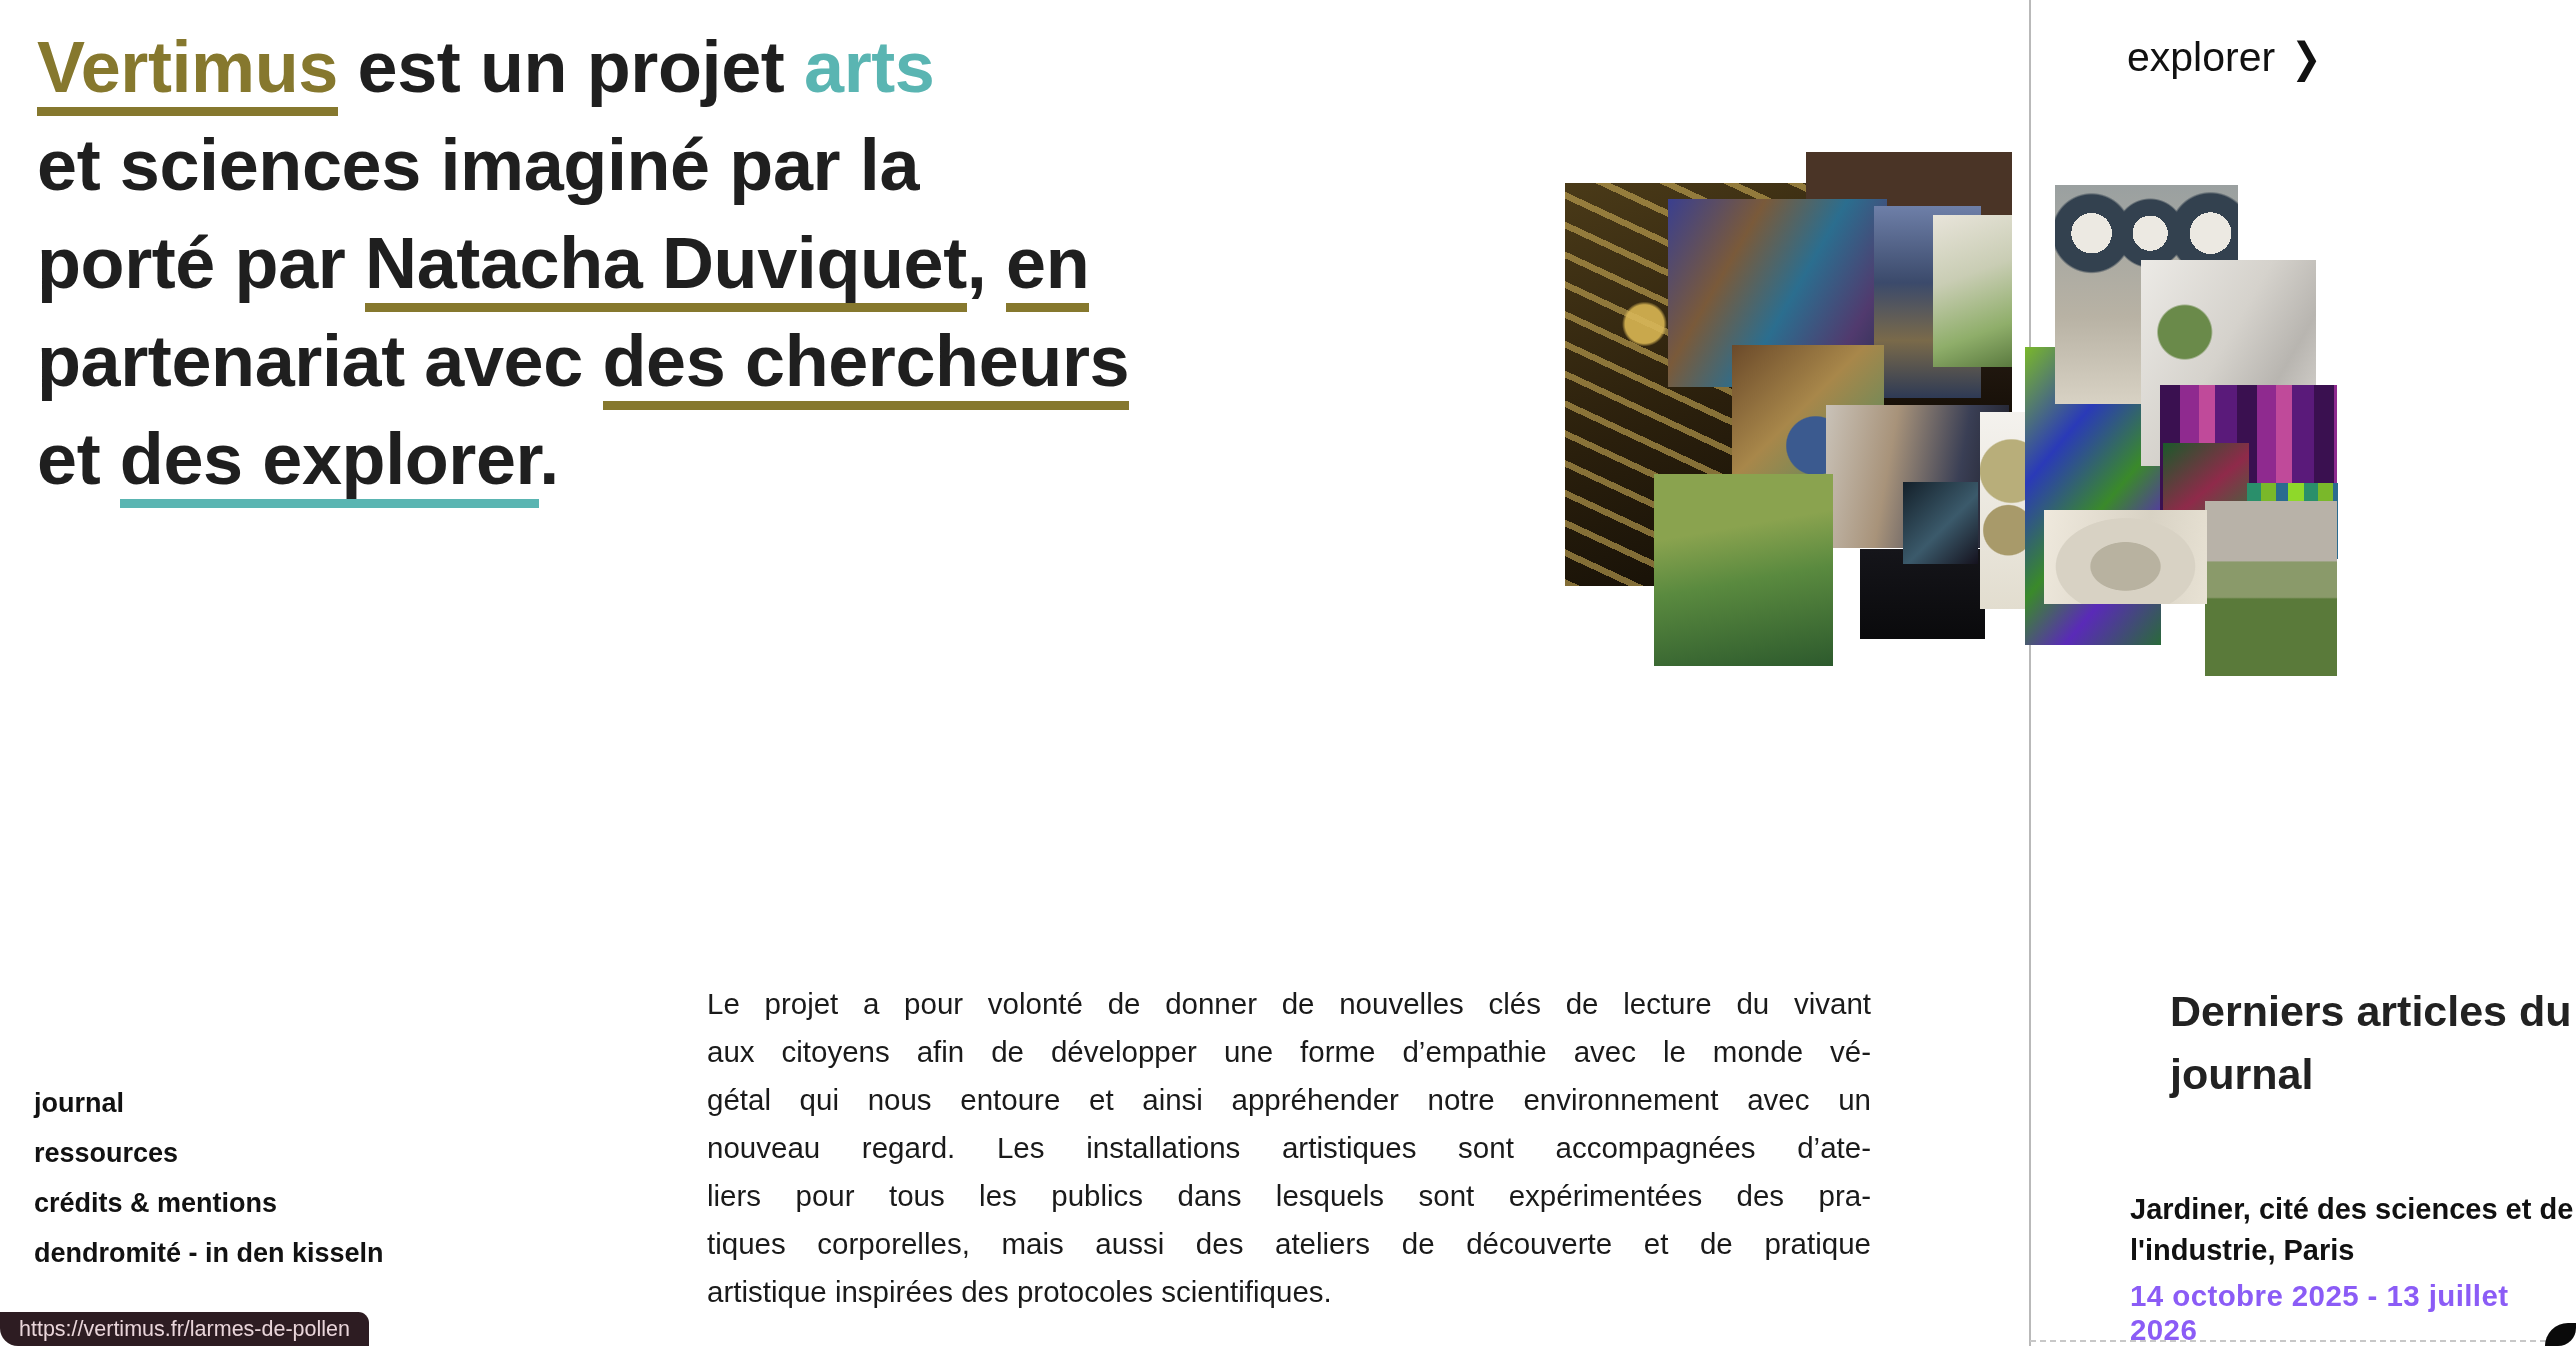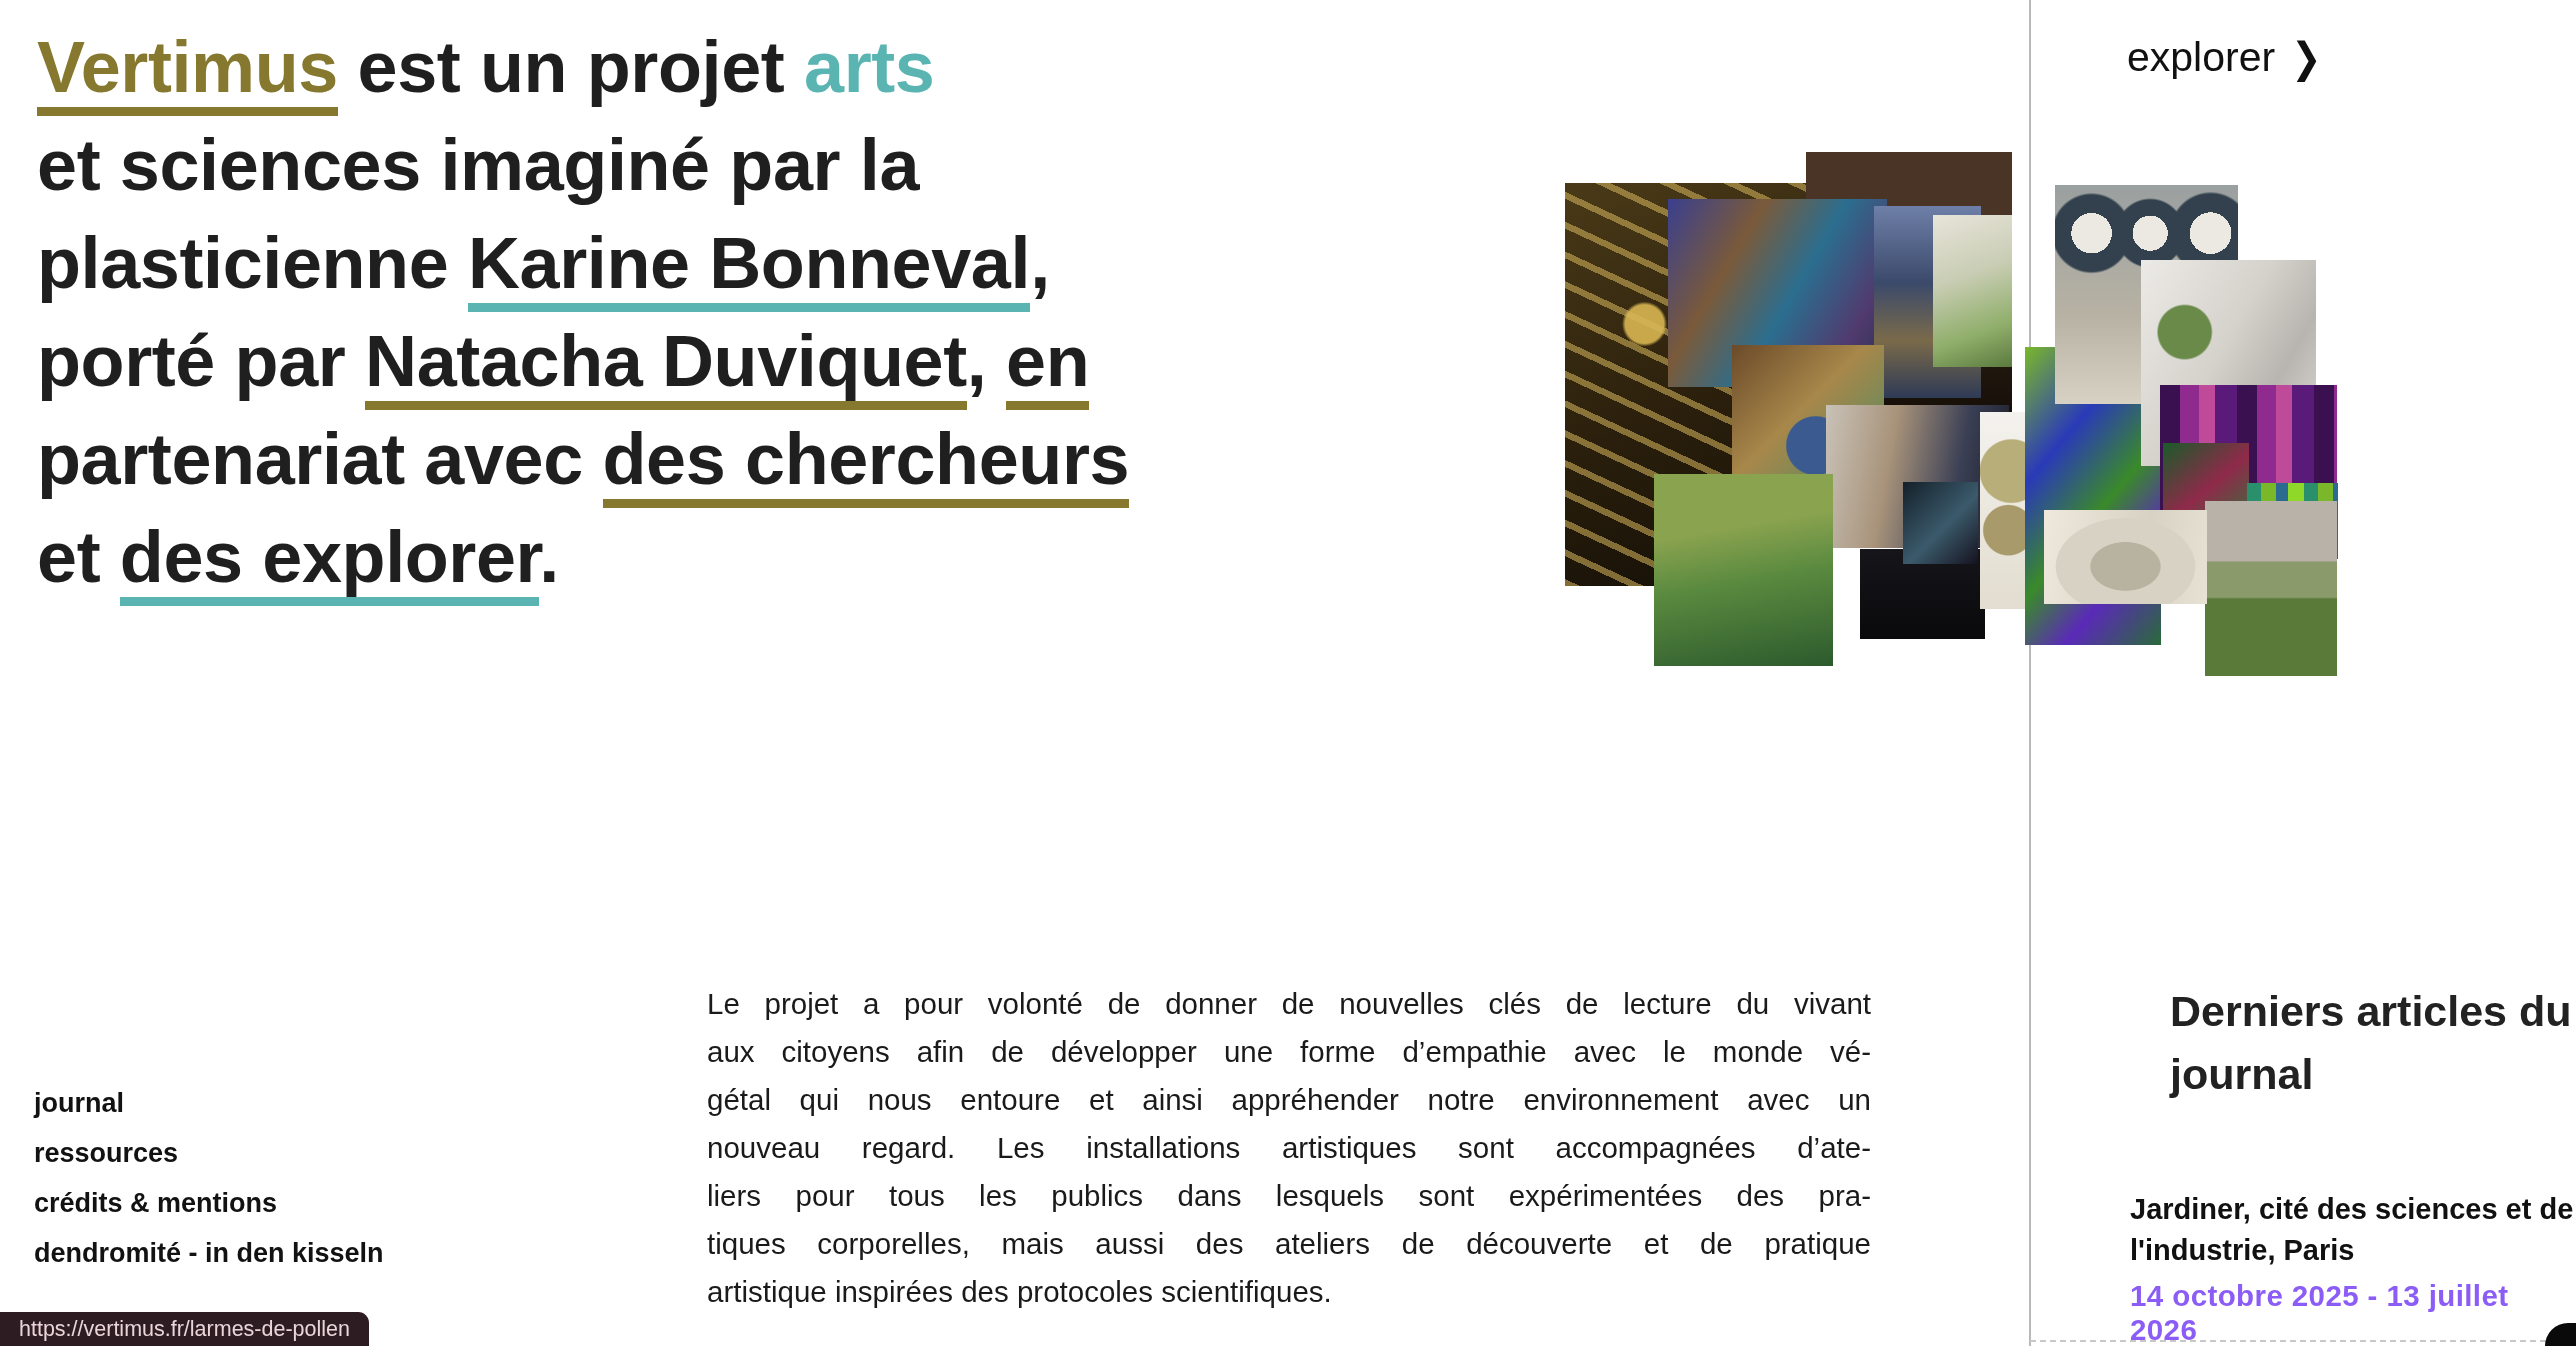--- a/index.html
+++ b/index.html
@@ -1,17 +1,17 @@
 <!DOCTYPE html>
 <html style="font-size:14.3px"><head>
 <meta charset="utf-8">
 <style>
   html,body{margin:0;padding:0;background:#ffffff;}
   #canvas{position:relative;width:2576px;height:1346px;overflow:hidden;background:#fff;
-          font-family:"Liberation Sans","DejaVu Sans",sans-serif;}
+          font-family:"Liberation Sans","DejaVu Sans",sans-serif;border-radius:18px;}
 
   
   .divider{position:absolute;left:2029px;top:0;width:1.8px;height:1346px;background:#b9b9b9;z-index:0;}
 
   
   .hero{position:absolute;left:37px;top:18px;z-index:2;font-weight:700;font-size:72px;
         line-height:98px;color:#1f1f1f;letter-spacing:-0.4px;white-space:nowrap;}
   .hero .u-olive{color:#86782e;border-bottom:9.8px solid #86782e;}
   .hero .u-teal{color:#1f1f1f;border-bottom:9.8px solid #5ab5b2;}
   .hero .u-olive-dark{color:#1f1f1f;border-bottom:9.8px solid #86782e;}
@@ -57,21 +57,20 @@
 </head>
 <body>
 
 <div id="canvas">
 
   <div class="divider"></div>
 
   <h1 class="hero" style="margin:0;">
     <div><span class="u-olive">Vertimus</span><span> est un projet </span><span class="teal">arts</span></div>
     <div><span>et sciences imaginé par la</span></div>
-    <div><span>plasticienne </span><span class="u-teal">Karine Bonneval</span><span>,</span></div>
     <div><span>porté par </span><span class="u-olive-dark">Natacha Duviquet</span><span>, </span><span class="u-olive-dark">en</span></div>
     <div><span>partenariat avec </span><span class="u-olive-dark">des chercheurs</span></div>
     <div><span>et </span><span class="u-teal">des explorer</span><span>.</span></div>
   </h1>
 
   <div class="explore">
     <span>explorer</span>
     <span class="chev">❯</span>
   </div>
 

